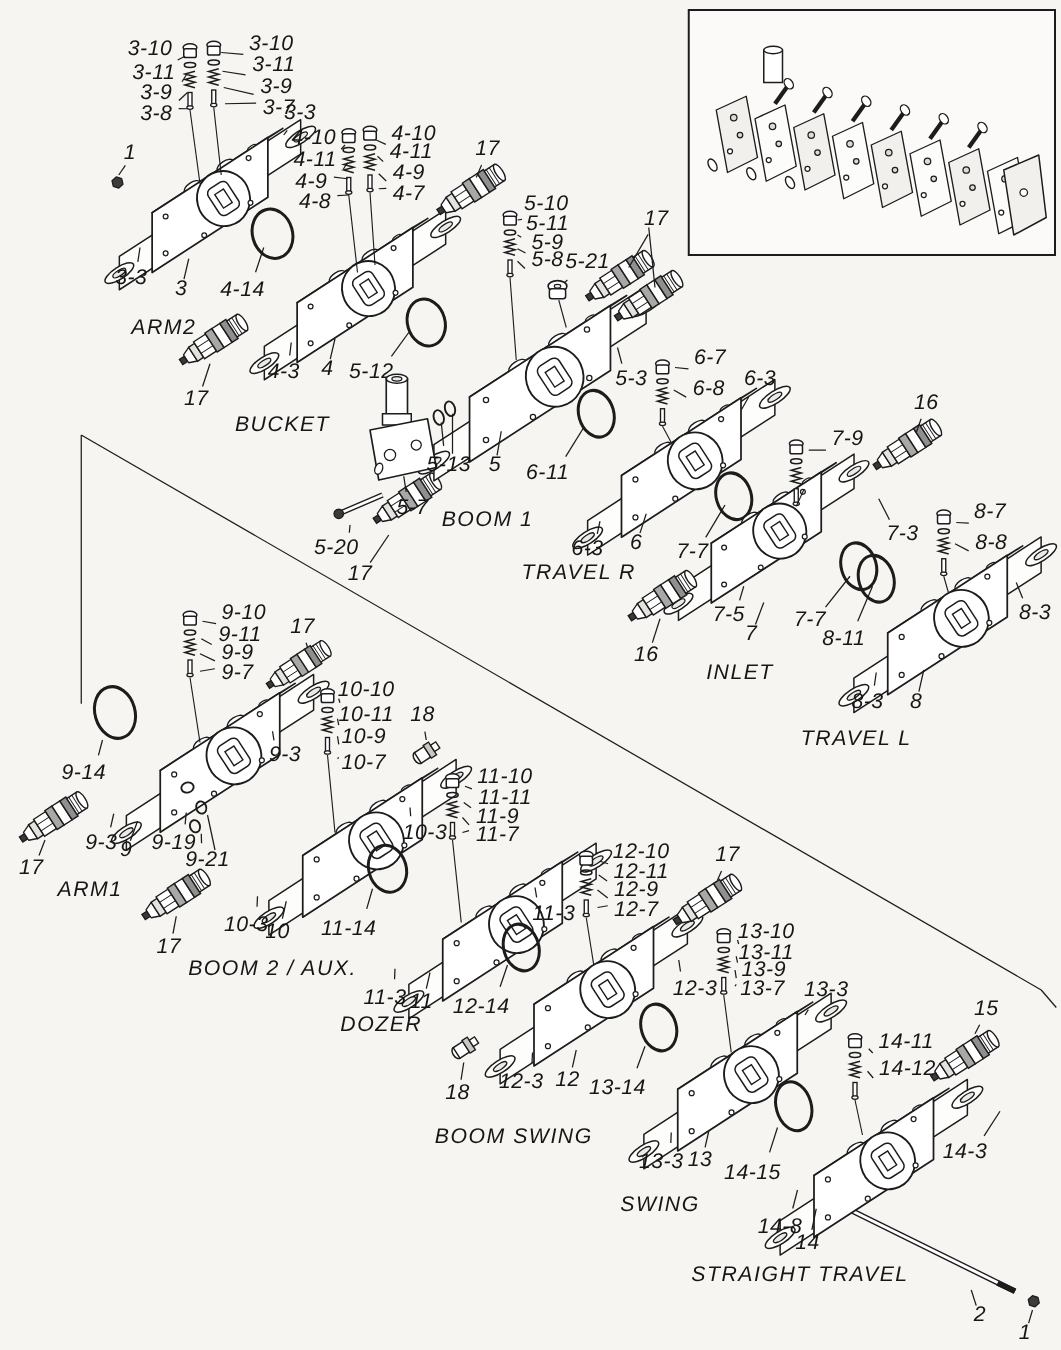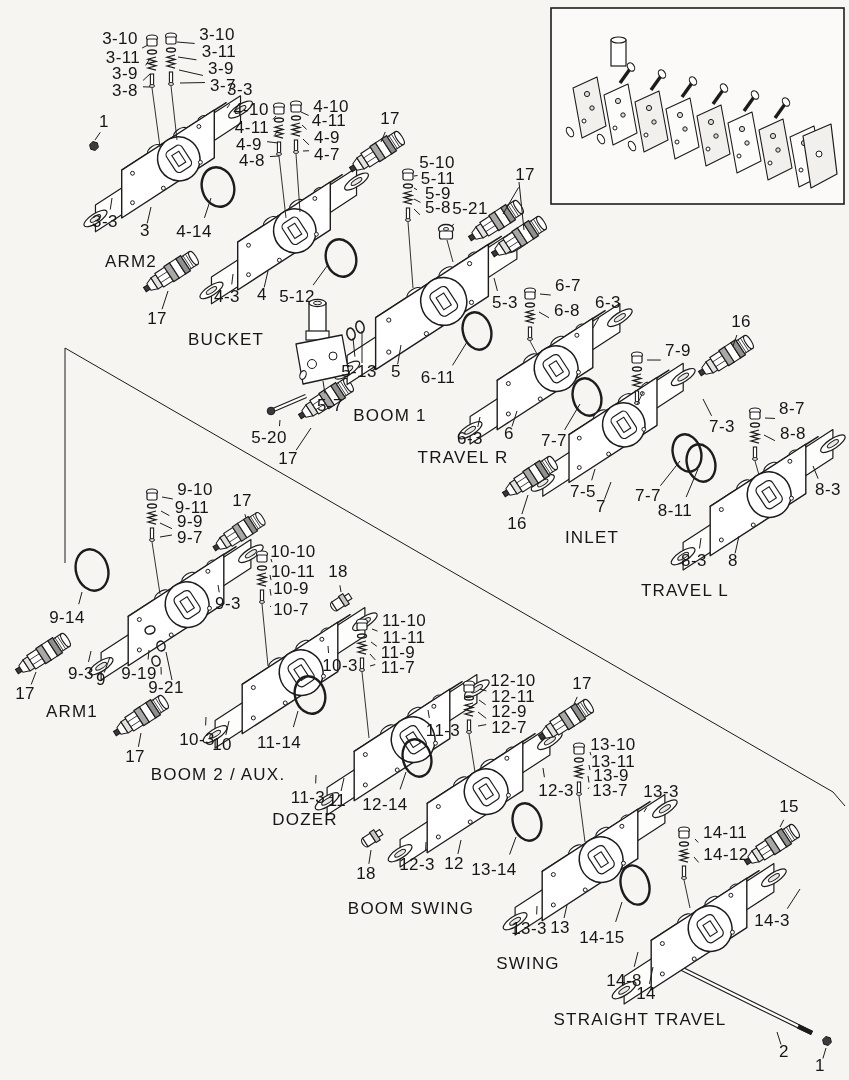--- a/index.html
+++ b/index.html
@@ -1,17 +1,17 @@
 <!DOCTYPE html>
 <html><head>
 <meta charset="utf-8">
 <style>
   html,body{margin:0;padding:0;background:#e8e8e8;}
   .page{position:relative;width:849px;height:1080px;background:#f6f5f2;overflow:hidden;
-        font-family:"Liberation Sans", sans-serif;}
+        font-family:"Liberation Sans", sans-serif;font-style:italic;}
   svg{position:absolute;left:0;top:0;}
   svg text{font-family:"Liberation Sans", sans-serif;font-size:17px;fill:#161616;letter-spacing:.4px;}
   svg text.secname{letter-spacing:1.2px;}
 </style>
 </head>
 <body>
 
 <div class="page">
   <svg id="scene" width="849" height="1080" viewBox="0 0 849 1080">
       <g>

